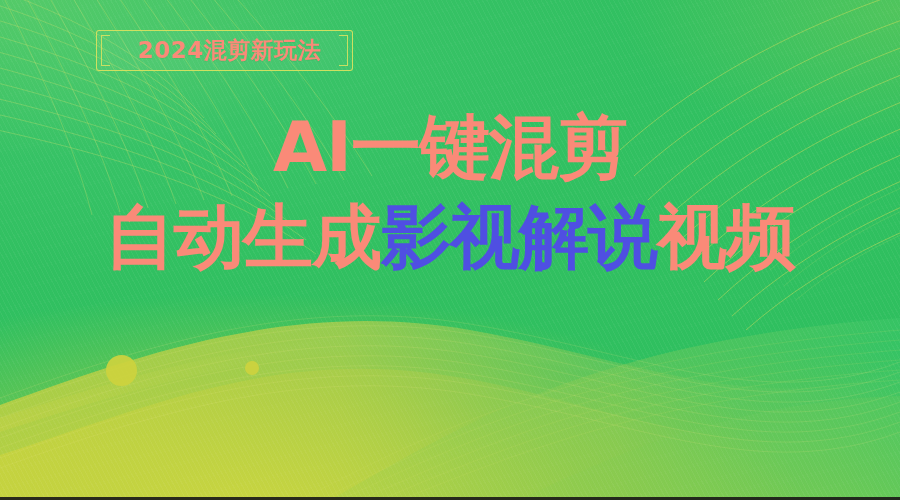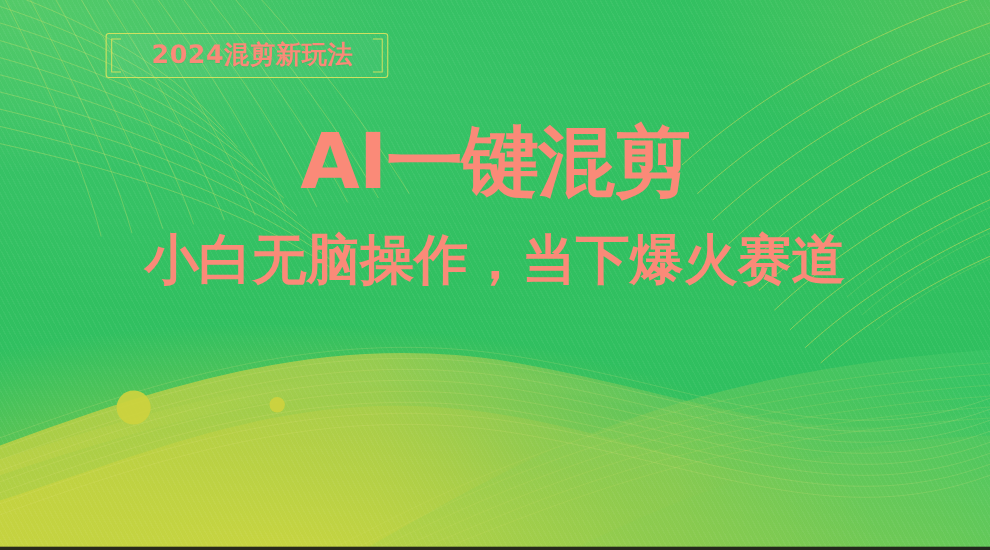--- a/index.html
+++ b/index.html
@@ -286,19 +286,19 @@
   <div id="circle-small" class="deco-circle"></div>
 
   <div id="badge">
     <span class="badge-text">2024混剪新玩法</span>
   </div>
 
   <div id="headline">
     <div class="hl-line hl-1">
       <span class="c-salmon">AI一键混剪</span>
     </div>
-    <div class="hl-line hl-3">
-      <span class="c-salmon">小白无脑操作，当下爆火赛道</span>
+    <div class="hl-line hl-2">
+      <span class="c-salmon">自动生成</span><span class="c-blue">影视解说</span><span class="c-salmon">视频</span>
     </div>
   </div>
 
   <div id="bottom-rule"></div>
 </div>
 
 </body></html>

